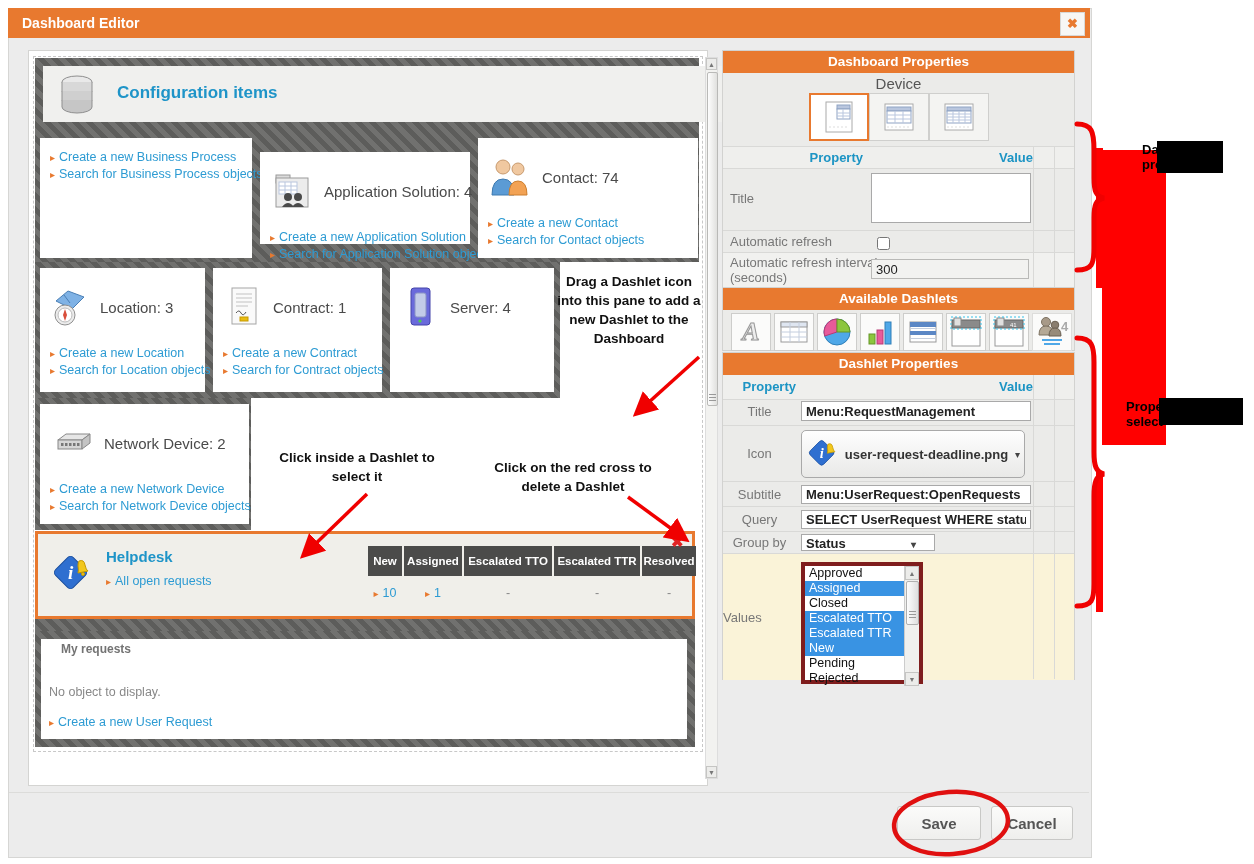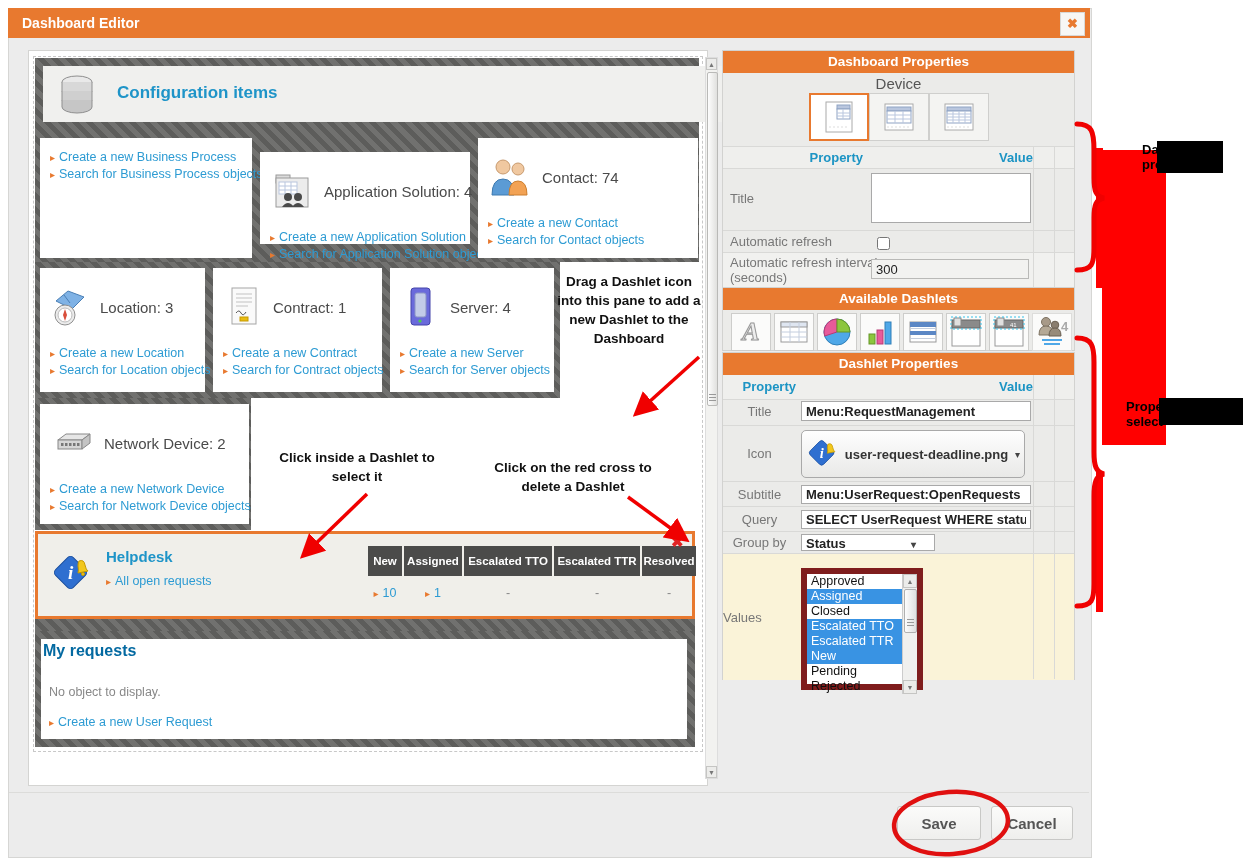--- a/index.html
+++ b/index.html
@@ -163,24 +163,20 @@
   <div class="tile-top">
     <span>
       <svg width="40" height="44" viewBox="0 0 40 44">
         <rect x="11" y="3" width="19" height="37" rx="3" fill="#6a6adb" stroke="#4444aa"></rect>
         <rect x="15" y="8" width="11" height="24" rx="2" fill="#c2cbe8" stroke="#8a93c4"></rect>
         <circle cx="20" cy="36" r="1.6" fill="#4bd04b"></circle>
       </svg>
     </span>
     <span class="tile-title">Server: 4</span>
   </div>
-  <div class="tile-links">
-    <div><span class="blt">▸</span><span class="lnk">Create a new Server</span></div>
-    <div><span class="blt">▸</span><span class="lnk">Search for Server objects</span></div>
-  </div>
 </div>
 
 <div class="abs tile" style="left:40px;top:404px;width:209px;height:120px">
   <div class="tile-top">
     <span>
       <svg width="44" height="34" viewBox="0 0 44 34">
         <path d="M8 14 L16 8 L40 8 L32 14 Z" fill="#e6e6e6" stroke="#888"></path>
         <rect x="8" y="14" width="24" height="9" fill="#d6d6d6" stroke="#888"></rect>
         <path d="M32 14 L40 8 L40 17 L32 23 Z" fill="#c4c4c4" stroke="#888"></path>
         <rect x="11" y="17" width="2.5" height="3" fill="#777"></rect>
@@ -230,21 +226,21 @@
     <div class="hd-val" style="width:86px">-</div>
     <div class="hd-val" style="width:54px">-</div>
   </div>
 </div>
 <span class="abs" style="left:671px;top:533px;font-size:15px;font-weight:bold;color:#e02424;z-index:5">✖</span>
 
 <div class="abs hatch" style="left:35px;top:619px;width:660px;height:12px"></div>
 
 <div class="abs hatch" style="left:35px;top:631px;width:660px;height:116px">
   <div class="abs" style="left:6px;top:8px;right:8px;bottom:8px;background:#fff">
-    <div class="abs" style="left:2px;top:3px;font-size:16px;font-weight:bold;color:#0369a1">My requests</div>
+    <div class="abs" style="left:20px;top:3px;font-size:12px;font-weight:bold;color:#737373">My requests</div>
     <div class="abs" style="left:8px;top:46px;font-size:12.5px;color:#888">No object to display.</div>
     <div class="abs" style="left:8px;top:76px;font-size:12.5px"><span class="blt">▸</span><span class="lnk">Create a new User Request</span></div>
   </div>
 </div>
 
 <div class="abs" style="left:705px;top:57px;width:13px;height:722px;background:#f2f2f0;border:1px solid #ddd;box-sizing:border-box">
   <div class="sb-btn abs" style="left:0;top:0;width:11px;height:12px;line-height:12px">▲</div>
   <div class="abs" style="left:1px;top:14px;width:9px;height:332px;background:linear-gradient(90deg,#fdfdfd,#e0e0de);border:1px solid #b9b9b7;border-radius:2px">
     <div class="abs" style="left:1px;bottom:4px;width:7px;height:1px;background:#999"></div>
     <div class="abs" style="left:1px;bottom:7px;width:7px;height:1px;background:#999"></div>
@@ -413,21 +409,21 @@
   <div class="abs rowline" style="left:0;top:178px;width:351px;height:22px">
     <span class="abs plabel" style="left:0;top:3px;width:73px;text-align:center">Group by</span>
     <div class="abs tinput" style="left:78px;top:2px;width:134px;height:17px;line-height:15px;font-weight:600;cursor:pointer">
       <span>Status</span>
       <span class="abs" style="right:18px;top:2px;font-size:10px;color:#444">▾</span>
     </div>
   </div>
 
   <div class="abs rowline" style="left:0;top:200px;width:351px;height:126px;background:#faf3d8">
     <span class="abs plabel" style="left:0;top:56px;width:73px;text-align:left">Values</span>
-    <div class="abs" style="left:78px;top:14px;width:122px;height:122px;background:#fff;border:6px solid #7f1d1d;box-sizing:border-box">
+    <div class="abs" style="left:78px;top:8px;width:122px;height:122px;background:#fff;border:4px solid #7f1d1d;box-sizing:border-box">
       <div style="width:105px">
         <div class="lb-opt">Approved</div>
         <div class="lb-opt sel">Assigned</div>
         <div class="lb-opt">Closed</div>
         <div class="lb-opt sel">Escalated TTO</div>
         <div class="lb-opt sel">Escalated TTR</div>
         <div class="lb-opt sel">New</div>
         <div class="lb-opt">Pending</div>
         <div class="lb-opt">Rejected</div>
       </div>

